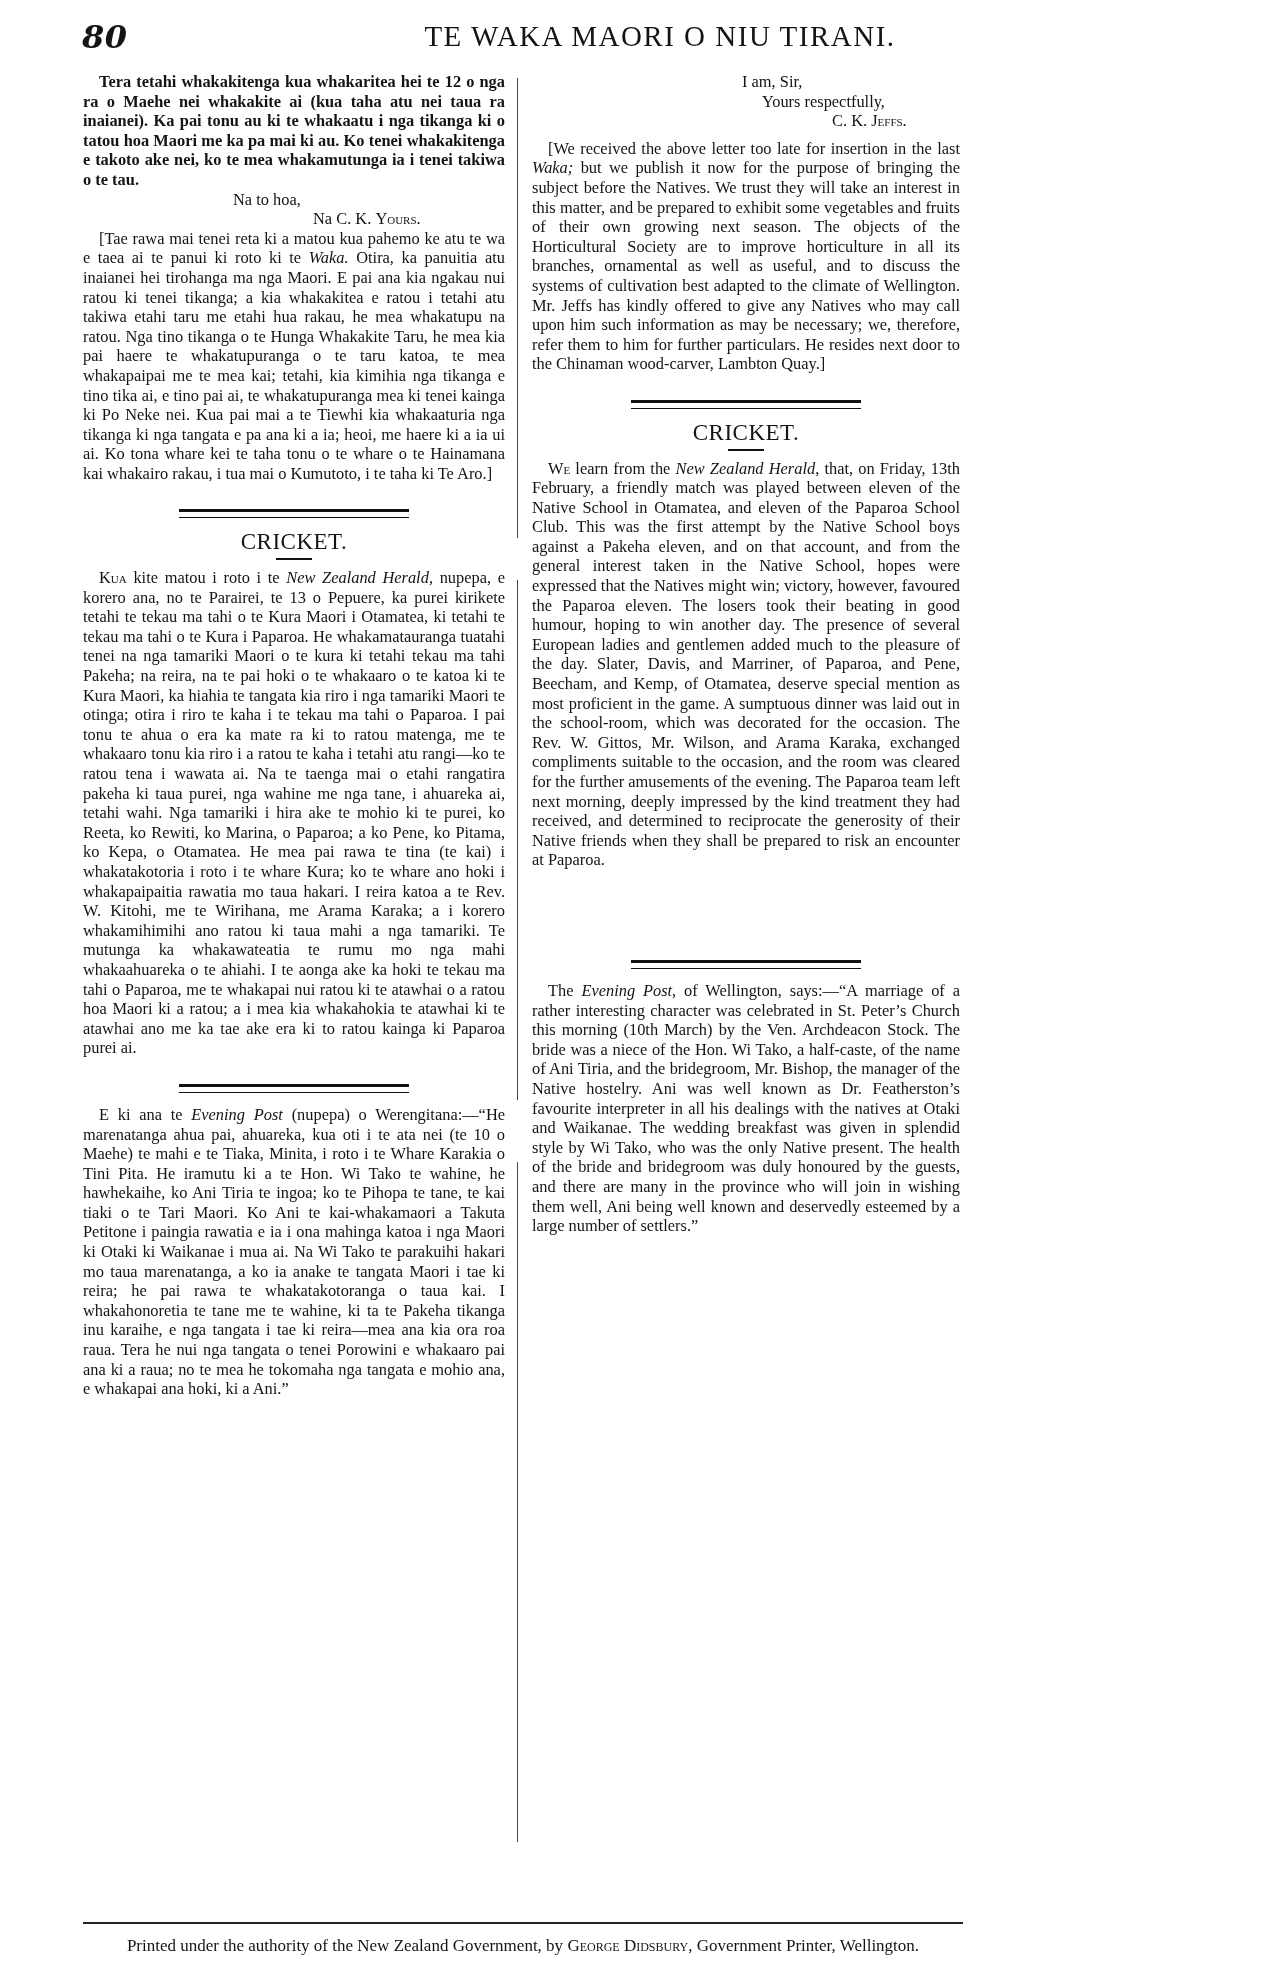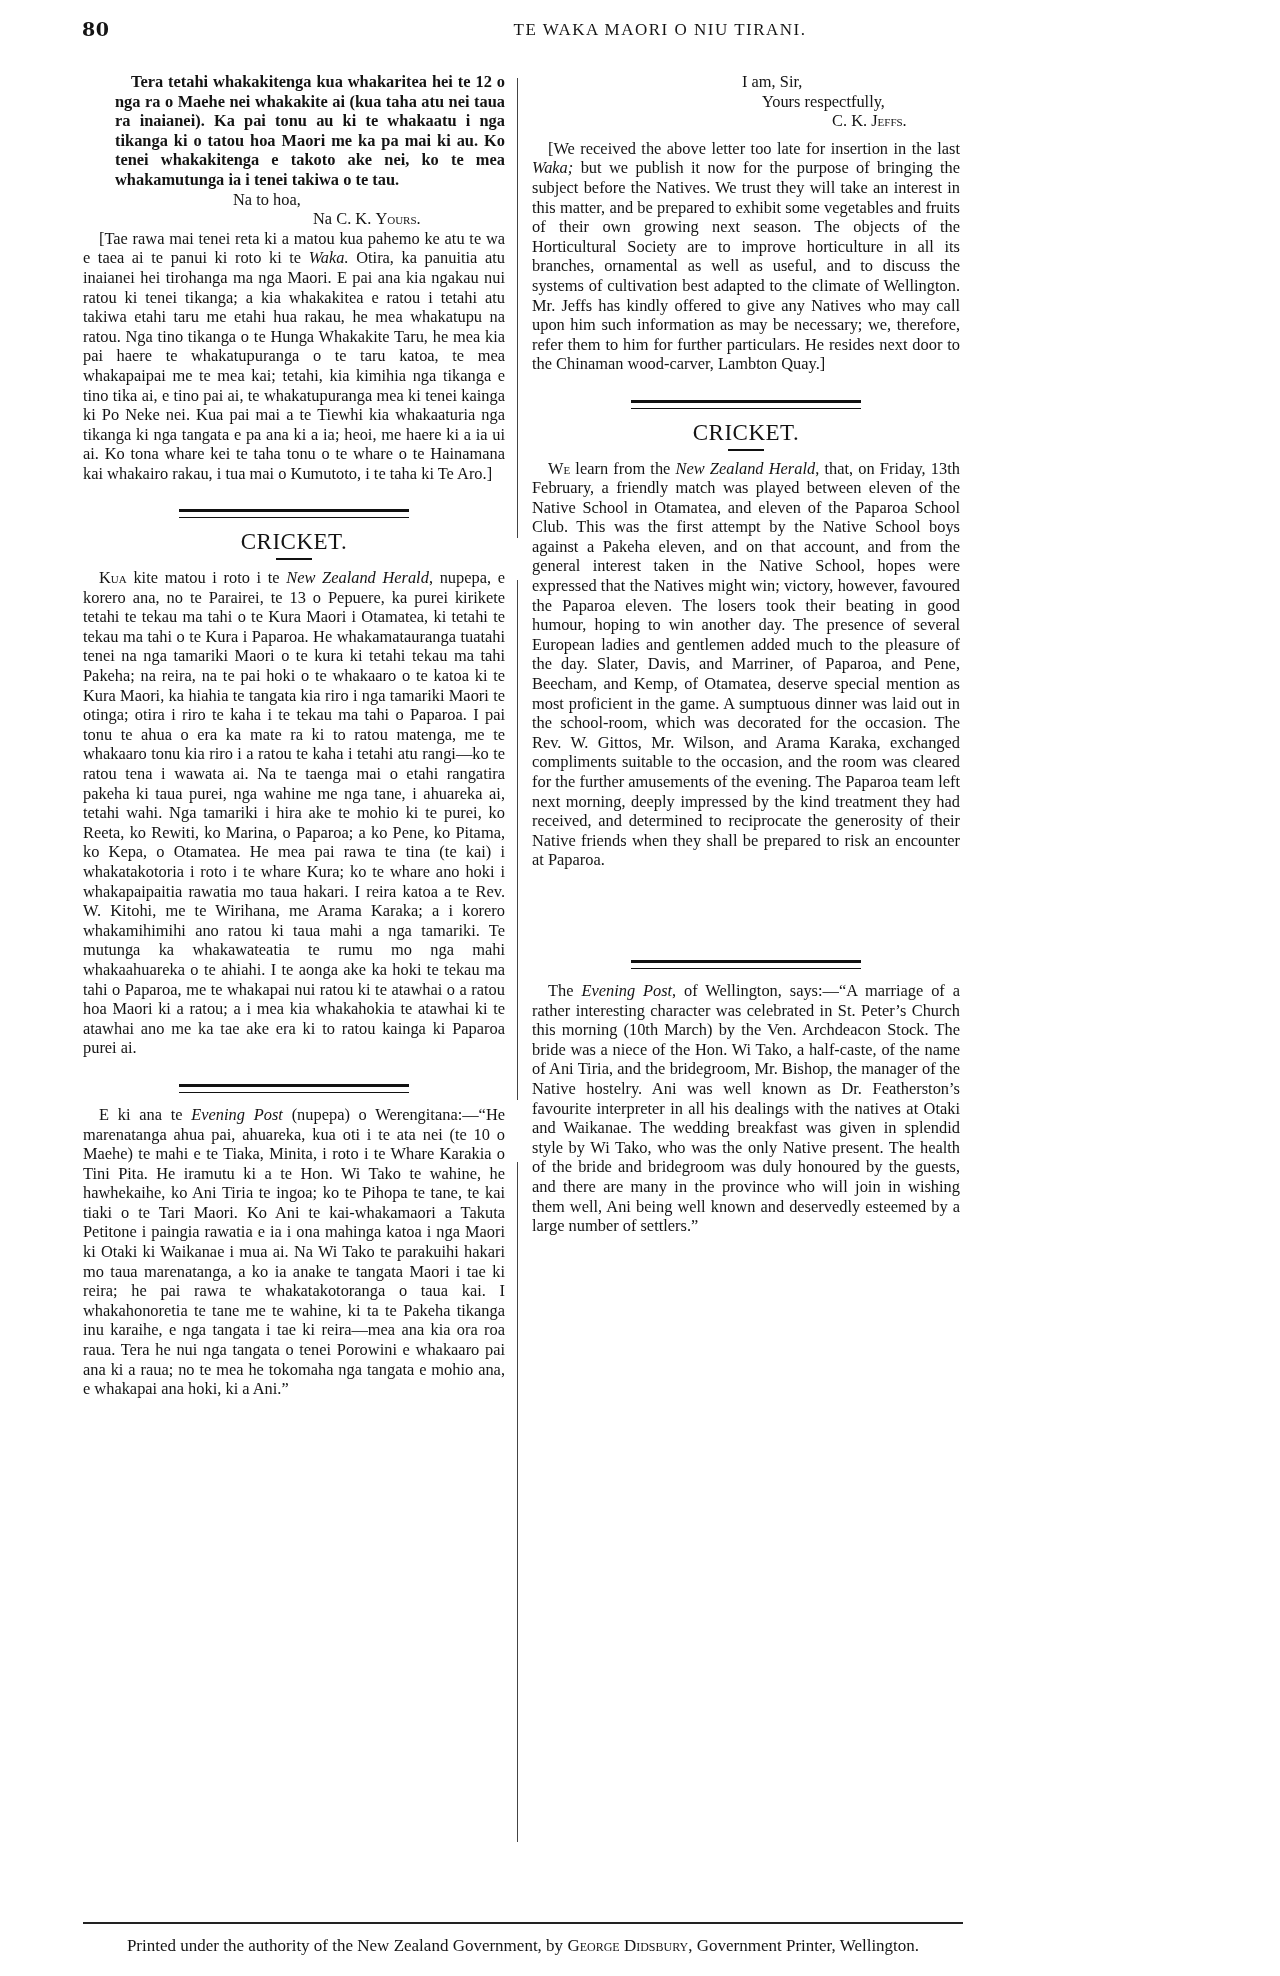--- a/index.html
+++ b/index.html
@@ -3,38 +3,38 @@
 <meta charset="utf-8">
 <style>
   html, body { margin: 0; padding: 0; background: #ffffff; }
   body {
     width: 1280px; height: 1976px; position: relative; overflow: hidden;
     font-family: "DejaVu Serif", "Liberation Serif", serif;
     color: #141414;
   }
   .page-number {
     position: absolute; left: 82px; top: 18px;
-    font-size: 19px; font-weight: bold; letter-spacing: 0.5px;
+    font-size: 32px; font-weight: bold; letter-spacing: 0.5px; font-style: italic;
   }
   .running-head {
     position: absolute; left: 0; right: 0; top: 20px; text-align: center;
-    font-family: "Liberation Serif", serif; font-size: 17px; letter-spacing: 1.5px;
+    font-family: "Liberation Serif", serif; font-size: 29px; letter-spacing: 1.5px;
     padding-left: 40px;
   }
   .col {
     position: absolute; font-family: "Liberation Serif", serif;
     font-size: 16.4px; line-height: 19.6px; text-align: justify;
   }
   .col-left { left: 83px; width: 422px; }
   .col-right { left: 532px; width: 428px; }
   .col-rule {
     position: absolute; left: 517px; width: 0; border-left: 1px solid #444;
   }
   p { margin: 0; text-indent: 16px; hyphens: manual; }
-  p.bold-ish { font-weight: bold; margin-left: 32px; }
+  p.bold-ish { font-weight: bold; }
   .sig { text-align: left; text-indent: 0; }
   .sig-1 { padding-left: 150px; }
   .sig-2 { padding-left: 210px; }
   .sig-3 { padding-left: 230px; }
   .sig-4 { padding-left: 300px; }
   .sc { font-variant: small-caps; }
   .it { font-style: italic; }
   .section-rule {
     width: 230px; margin: 0 auto; height: 5px;
     border-top: 3px solid #111; border-bottom: 1px solid #111;

